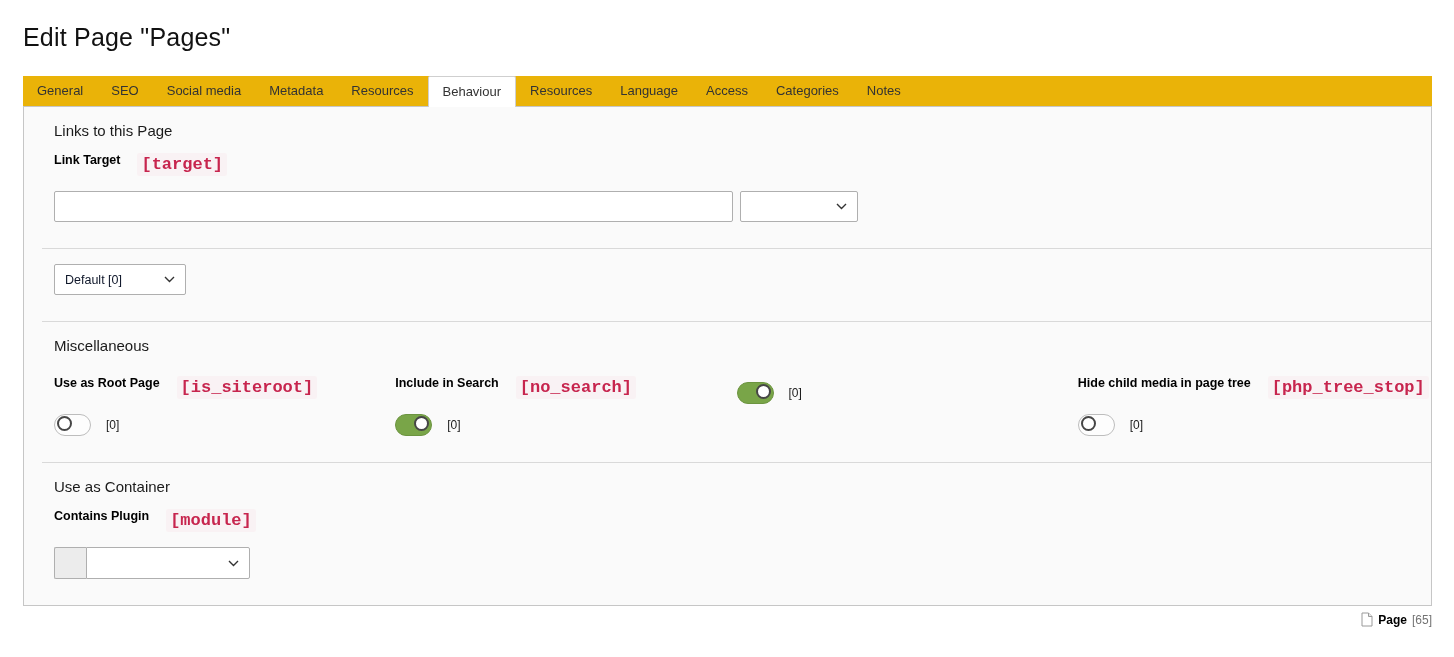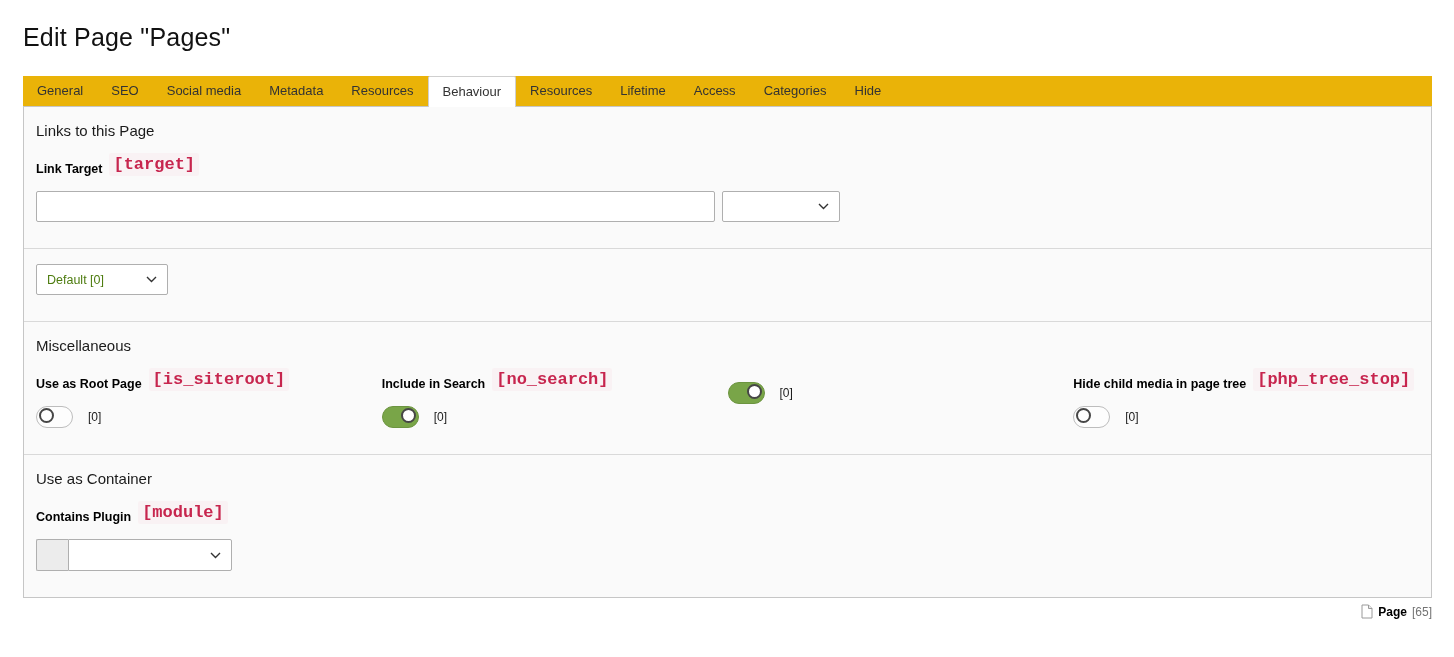--- a/index.html
+++ b/index.html
@@ -43,36 +43,37 @@
     border-radius: 2px 2px 0 0;
     margin-bottom: -1px;
     position: relative;
     z-index: 2;
   }
 
   
   .panel {
     background: #fafafa;
     border: 1px solid #c6c6c6;
+    padding-left: 18px;
   }
   .section { padding: 15px 12px 26px 12px; }
   .section + .section { border-top: 1px solid #d9d9d9; }
   .section-heading {
     font-size: 15px;
     font-weight: 400;
     margin: 0 0 14px 0;
     color: #1a1a1a;
   }
   .field-label {
     display: flex;
-    align-items: flex-end;
-    gap: 7px;
+    align-items: flex-start;
+    gap: 17px;
     font-size: 12.5px;
     font-weight: 700;
-    margin: 0 0 15px 0;
+    margin: 8px 0 15px 0;
     white-space: nowrap;
     color: #000;
   }
   code.key {
     font-family: "Liberation Mono", monospace;
     font-size: 17px;
     font-weight: 700;
     color: #c7254e;
     background: #f9f2f4;
     padding: 2px 4px;
@@ -93,21 +94,21 @@
   .selectbox {
     height: 31px;
     border: 1px solid #afafaf;
     border-radius: 2px;
     background: #fff;
     display: inline-flex;
     align-items: center;
     justify-content: space-between;
     padding: 0 10px;
     font-size: 12.5px;
-    color: #4d7c0f;
+    color: #0f172a;
     cursor: pointer;
   }
   .chev { display: inline-flex; margin-left: 8px; }
 
   .links-row { display: flex; gap: 7px; }
   .input-target { width: 679px; }
   .select-target { width: 118px; }
 
   .two-col { display: flex; }
   .col-half { width: 50%; }
@@ -170,24 +171,24 @@
   <h1 class="page-title">Edit Page "Pages"</h1>
 
   <div class="tabbar">
     <div class="tab">General</div>
     <div class="tab">SEO</div>
     <div class="tab">Social media</div>
     <div class="tab">Metadata</div>
     <div class="tab">Resources</div>
     <div class="tab active">Behaviour</div>
     <div class="tab">Resources</div>
-    <div class="tab">Lifetime</div>
+    <div class="tab">Language</div>
     <div class="tab">Access</div>
     <div class="tab">Categories</div>
-    <div class="tab">Hide</div>
+    <div class="tab">Notes</div>
   </div>
 
   <div class="panel">
 
     <div class="section">
       <div class="section-heading">Links to this Page</div>
       <div class="field-label">
         <span>Link Target</span>
         <code class="key">[target]</code>
       </div>

